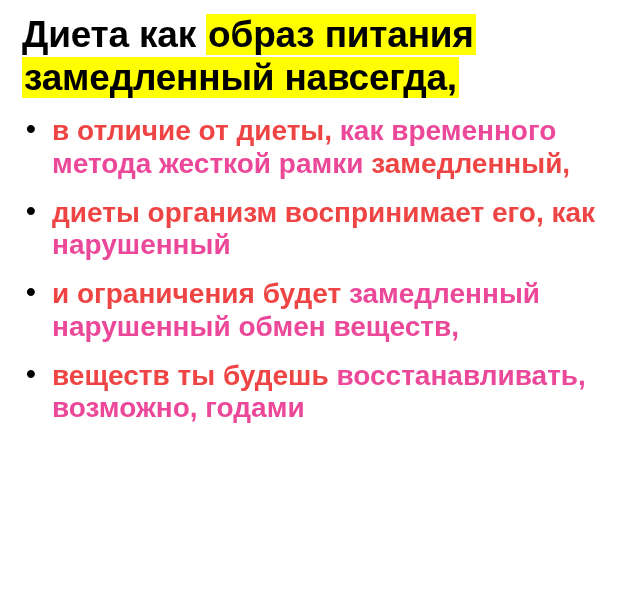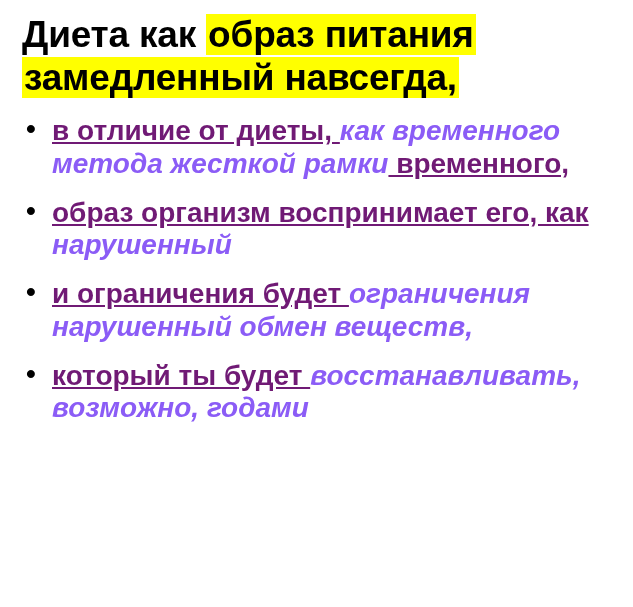--- a/index.html
+++ b/index.html
@@ -48,50 +48,48 @@
   ul.bullets > li:before {
     content: "\2022";
     position: absolute;
     left: 8px;
     top: -2px;
     font-size: 28px;
     line-height: 1.17;
     color: #000000;
   }
   .red {
-    color: #8b5cf6;
-    font-style: italic;
+    color: #ec4899;
   }
   .black {
-    color: #701a75;
-    text-decoration: underline;
+    color: #ef4444;
   }
 </style>
 </head>
 <body>
 
 <div class="slide">
 
   <h1 class="title">
     <span>Диета как </span><span class="hl">образ питания</span><br>
     <span class="hl">замедленный навсегда,</span>
   </h1>
 
   <ul class="bullets">
 
     <li>
-      <span class="black">в отличие от диеты, </span><span class="red">как временного метода жесткой рамки</span><span class="black"> временного,</span>
+      <span class="black">в отличие от диеты, </span><span class="red">как временного метода жесткой рамки</span><span class="black"> замедленный,</span>
     </li>
 
     <li>
-      <span class="black">образ организм воспринимает его, как </span><span class="red">нарушенный</span>
+      <span class="black">диеты организм воспринимает его, как </span><span class="red">нарушенный</span>
     </li>
 
     <li>
-      <span class="black">и ограничения будет </span><span class="red">ограничения нарушенный обмен веществ,</span>
+      <span class="black">и ограничения будет </span><span class="red">замедленный нарушенный обмен веществ,</span>
     </li>
 
     <li>
-      <span class="black">который ты будет </span><span class="red">восстанавливать, возможно, годами</span>
+      <span class="black">веществ ты будешь </span><span class="red">восстанавливать, возможно, годами</span>
     </li>
 
   </ul>
 </div>
 
 </body></html>

